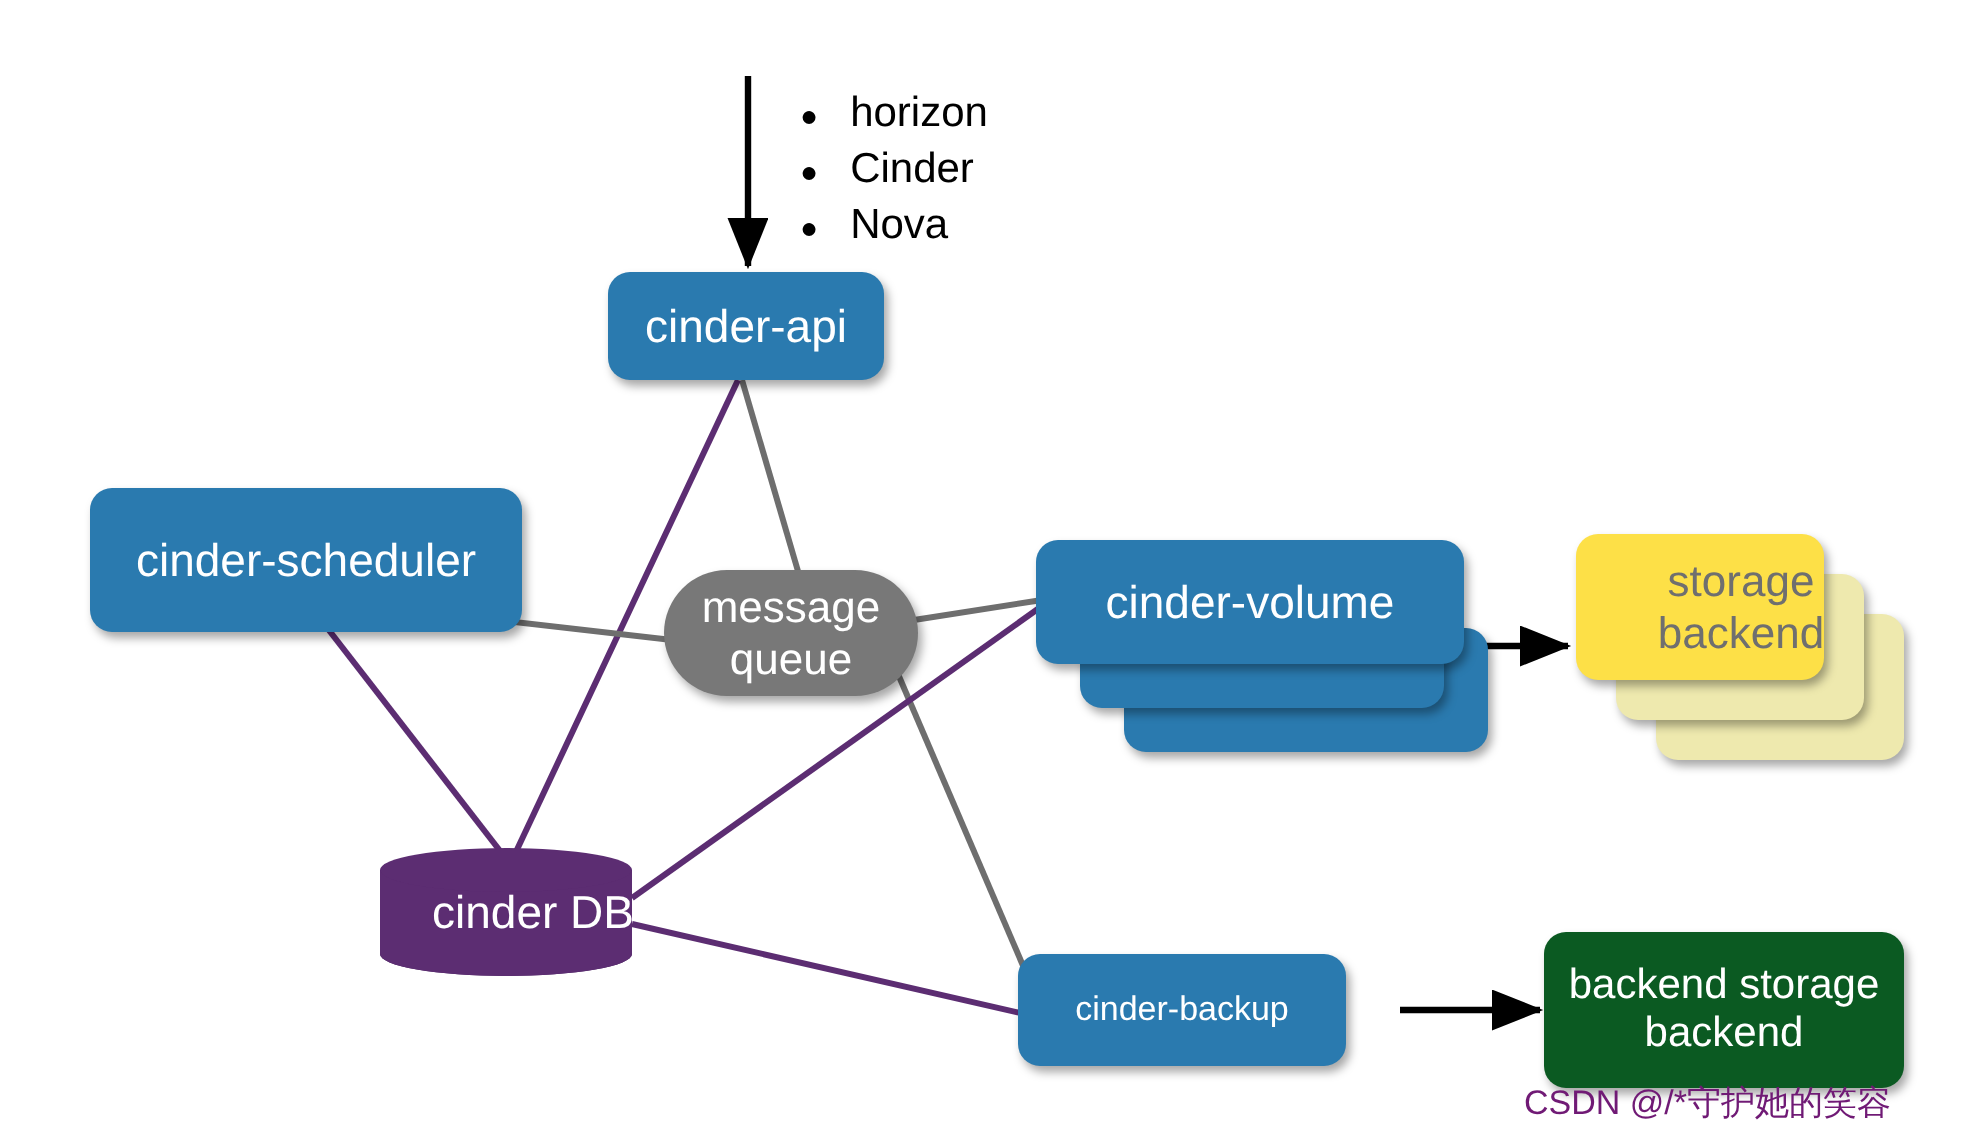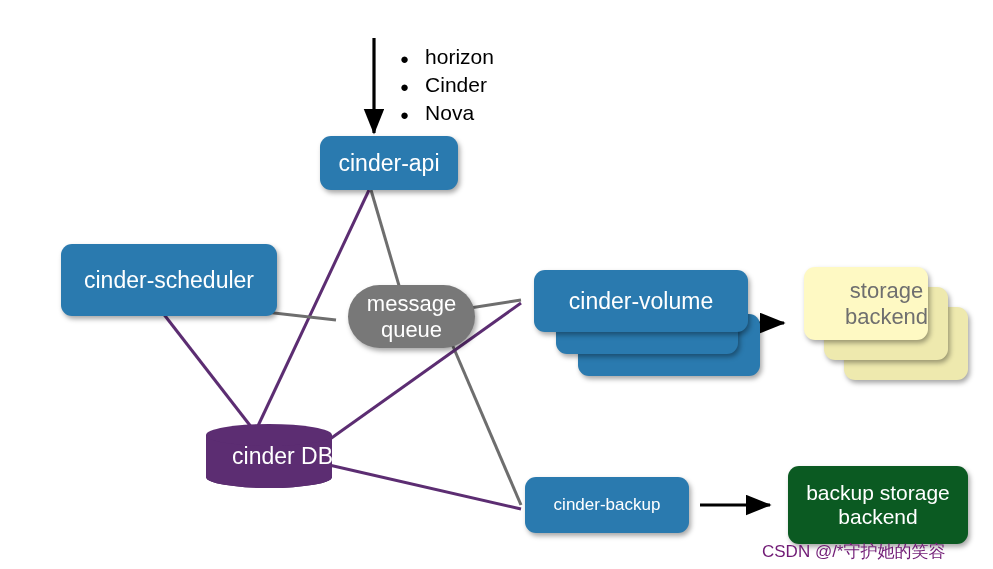--- a/index.html
+++ b/index.html
@@ -26,36 +26,35 @@
   }
   .node {
     position: absolute;
     box-sizing: border-box;
     display: flex;
     align-items: center;
     justify-content: center;
     text-align: center;
     line-height: 1.15;
     z-index: 5;
-    margin-left: 16px;
   }
   .box {
     border-radius: 11px;
     box-shadow: 2px 3px 5px rgba(0,0,0,0.35);
   }
   .blue {
     background: #2a7aaf;
     color: #ffffff;
   }
   .blue-stack {
     background: #2a7aaf;
     z-index: 3;
   }
   .yellow {
-    background: #fef9c3;
+    background: #fde047;
     color: #6f6f6f;
     padding-left: 41px;
   }
   .yellow-stack {
     background: #eee9ae;
     z-index: 3;
   }
   .green {
     background: #0b5a22;
     color: #ffffff;
@@ -191,19 +190,19 @@
       <path d="M1,12 a63,11 0 0,0 126,0 l0,42 a63,11 0 0,1 -126,0 z" fill="#5c2d72"></path>
     </svg>
     <span class="cyl-label">cinder DB</span>
   </div>
 
   <div class="node box blue" style="left:509px; top:477px; width:164px; height:56px; font-size:17px;">
     <span>cinder-backup</span>
   </div>
 
   <div class="node box green" style="left:772px; top:466px; width:180px; height:78px; font-size:21px; flex-direction:column;">
-    <span>backup storage</span>
+    <span>backend storage</span>
     <span>backend</span>
   </div>
 
   <div class="watermark" style="left:762px; top:540px;">CSDN @/*守护她的笑容</div>
 
 </div>
 
 </body></html>

